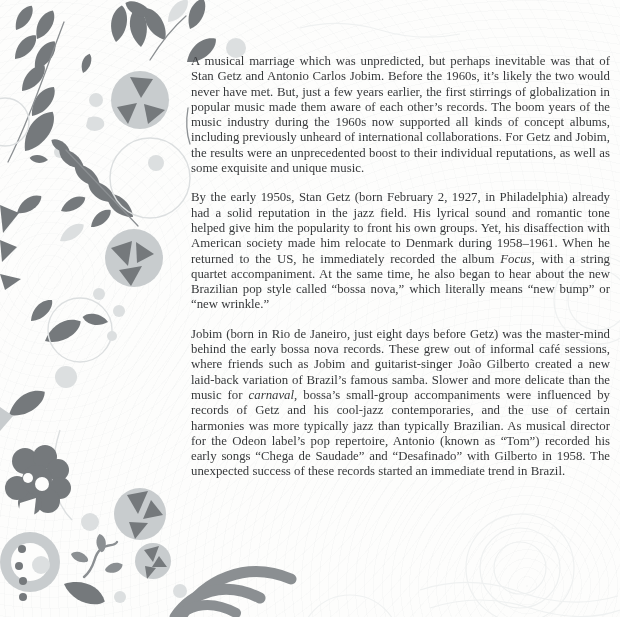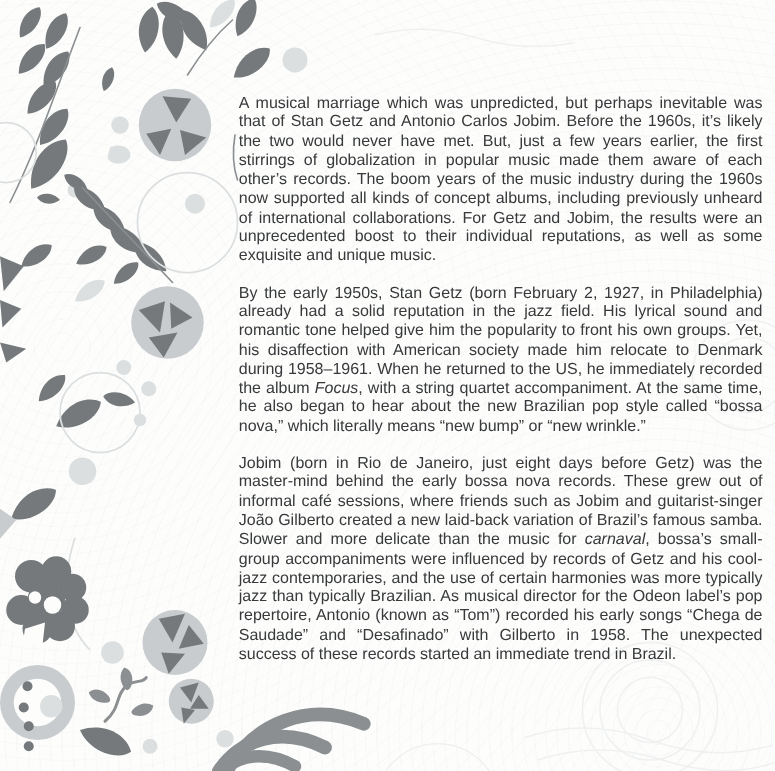--- a/index.html
+++ b/index.html
@@ -5,21 +5,21 @@
   html,body { margin:0; padding:0; background:#ffffff; }
   .canvas {
     position:relative; width:620px; height:617px; overflow:hidden;
     font-family:"Liberation Sans", sans-serif;
     background:
       repeating-radial-gradient(circle at 85% 95%, rgba(205,210,212,0.10) 0 1px, rgba(0,0,0,0) 1px 9px),
       repeating-radial-gradient(circle at 8% 45%, rgba(205,210,212,0.08) 0 1px, rgba(0,0,0,0) 1px 11px),
       #fdfdfc;
   }
   svg.art { position:absolute; left:0; top:0; filter:blur(0.5px); }
-  .text-block { position:absolute; left:191px; top:74px; width:419px; }
+  .text-block { position:absolute; left:191px; top:54px; width:419px;font-family:Liberation Serif, serif; }
   .para {
     margin:0 0 14px 0;
     font-size:12.8px; line-height:15.3px; letter-spacing:0px;
     text-align:justify; color:#37393b;
   }
   .para i { font-style:italic;margin-top:24px; }
 </style>
 </head>
 <body>
 

